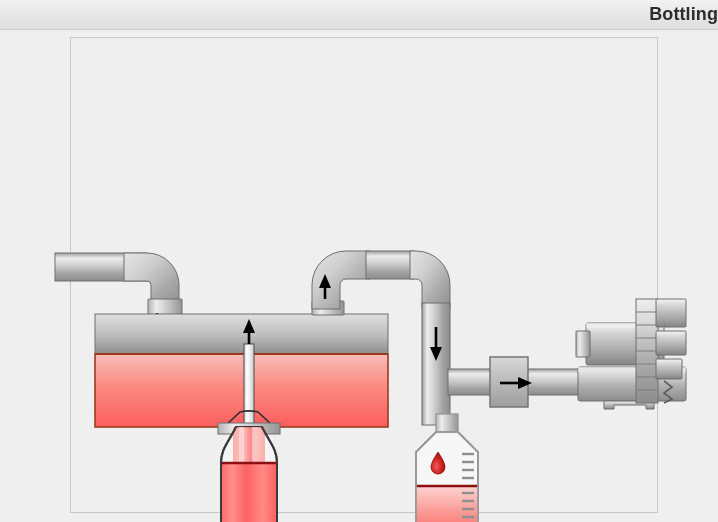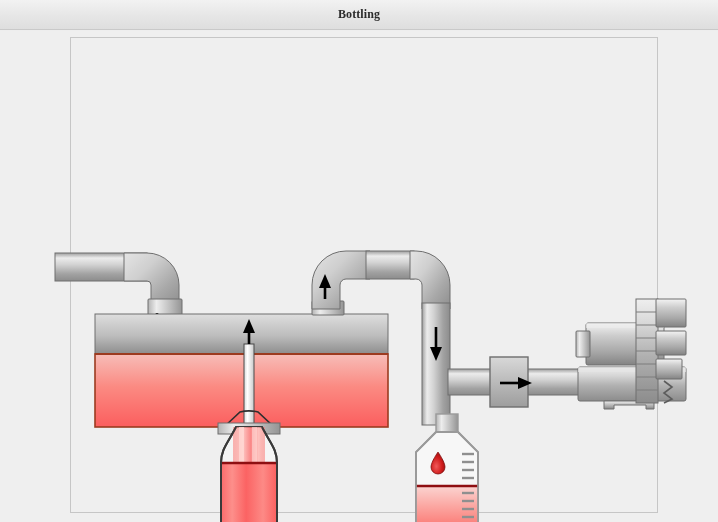--- a/index.html
+++ b/index.html
@@ -27,26 +27,25 @@
     height: 30px;
     background: linear-gradient(to bottom, #f2f2f2 0%, #e6e6e6 55%, #dedede 100%);
     border-bottom: 1px solid #c9c9c9;
     box-sizing: border-box;
   }
   #title-text {
     position: absolute;
     left: 0; top: 0;
     width: 718px;
     line-height: 29px;
-    text-align: center;
-    font-size: 12px;
+    text-align: right;
+    font-size: 18px;
     font-weight: bold;
     color: #2c2c2c;
     letter-spacing: 0.1px;
-    font-family: Liberation Serif, serif;
   }
   #canvas-area {
     position: absolute;
     left: 0; top: 31px;
     width: 718px;
     height: 491px;
     background: #efefef;
     overflow: hidden;
   }
   #diagram-frame {

